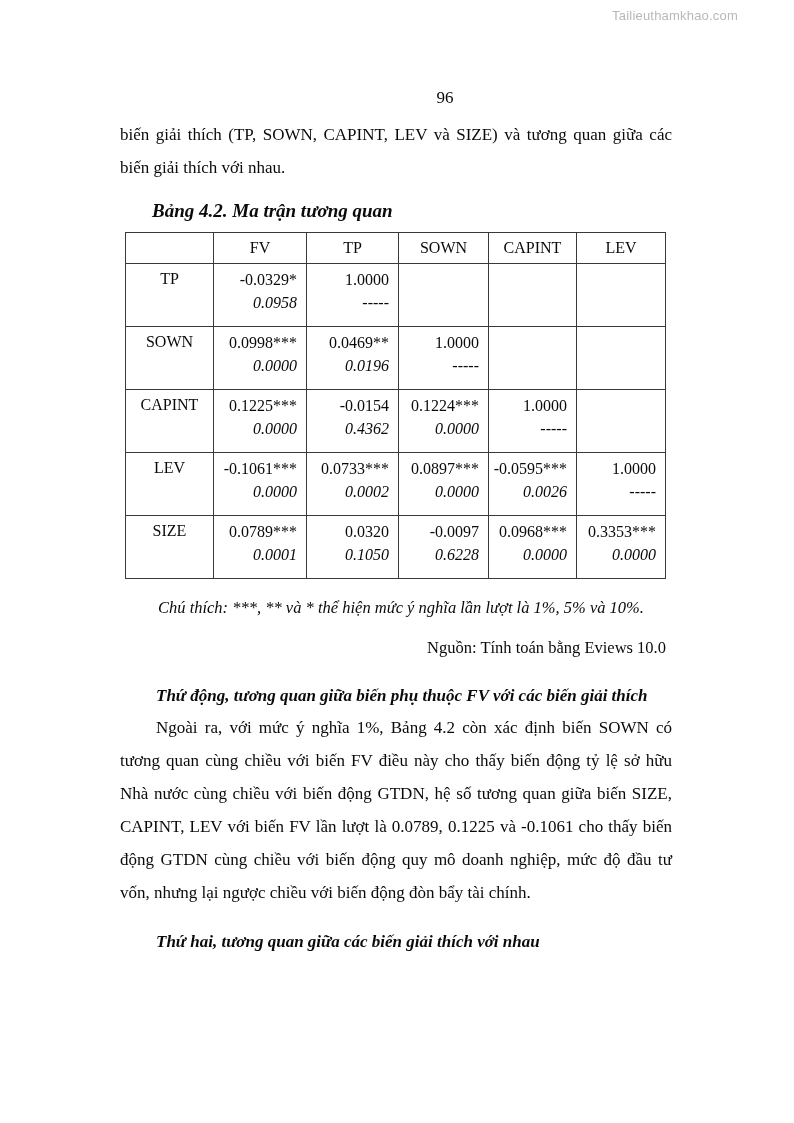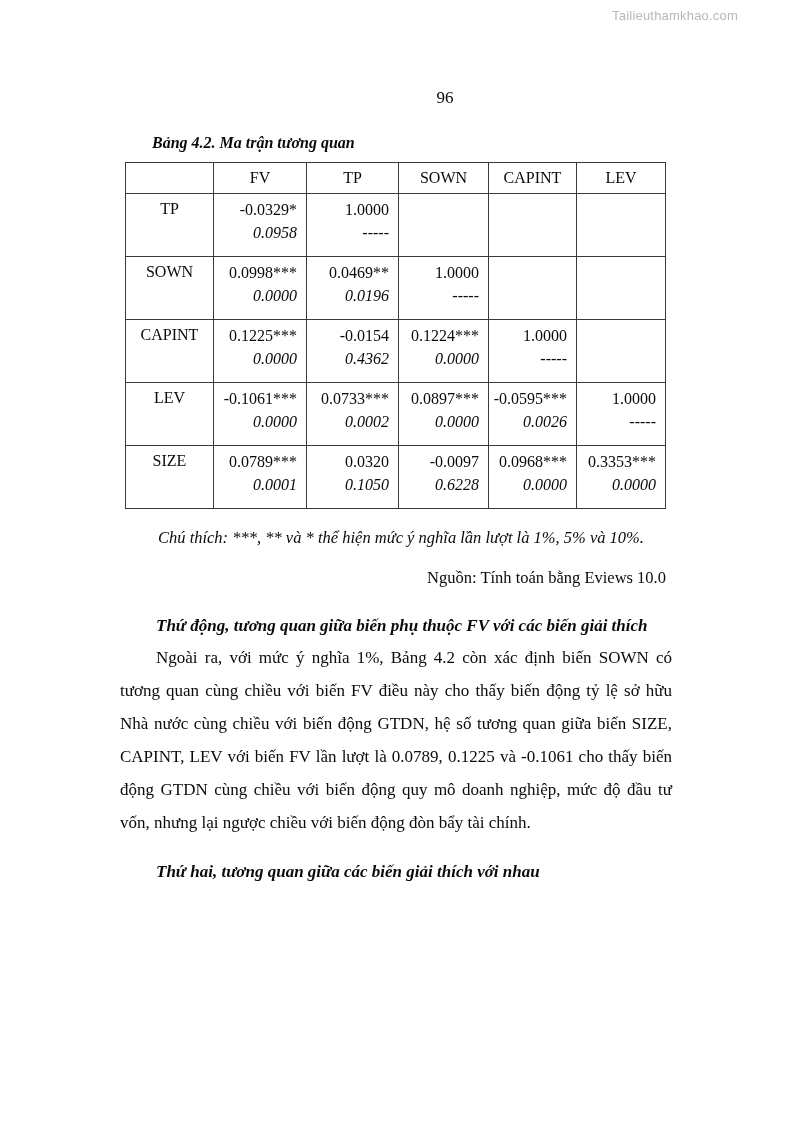--- a/index.html
+++ b/index.html
@@ -46,21 +46,21 @@
     font-size: 17px;
     line-height: 33px;
     text-align: justify;
     text-justify: inter-word;
   }
   p.body.indent {
     text-indent: 36px;
   }
   .table-caption {
     margin: 16px 0 10px 32px;
-    font-size: 16px;
+    font-size: 19px;
     font-weight: bold;
     font-style: italic;
   }
   table.corr {
     border-collapse: collapse;
     margin-left: 5px;
     width: 540px;
     table-layout: fixed;
   }
   table.corr td, table.corr th {
@@ -124,20 +124,21 @@
 <body>
 
 <div class="page">
 
   <div class="watermark">Tailieuthamkhao.com</div>
 
   <div class="page-number">96</div>
 
   <div class="content">
 
+    <p class="body">biến giải thích (TP, SOWN, CAPINT, LEV và SIZE) và tương quan giữa các biến giải thích với nhau.</p>
 
     <div class="table-caption">Bảng 4.2. Ma trận tương quan</div>
 
     <table class="corr">
       <colgroup>
         <col class="col-0">
           <col class="col-1">
           <col class="col-2">
         <col class="col-3">
           <col class="col-4">

